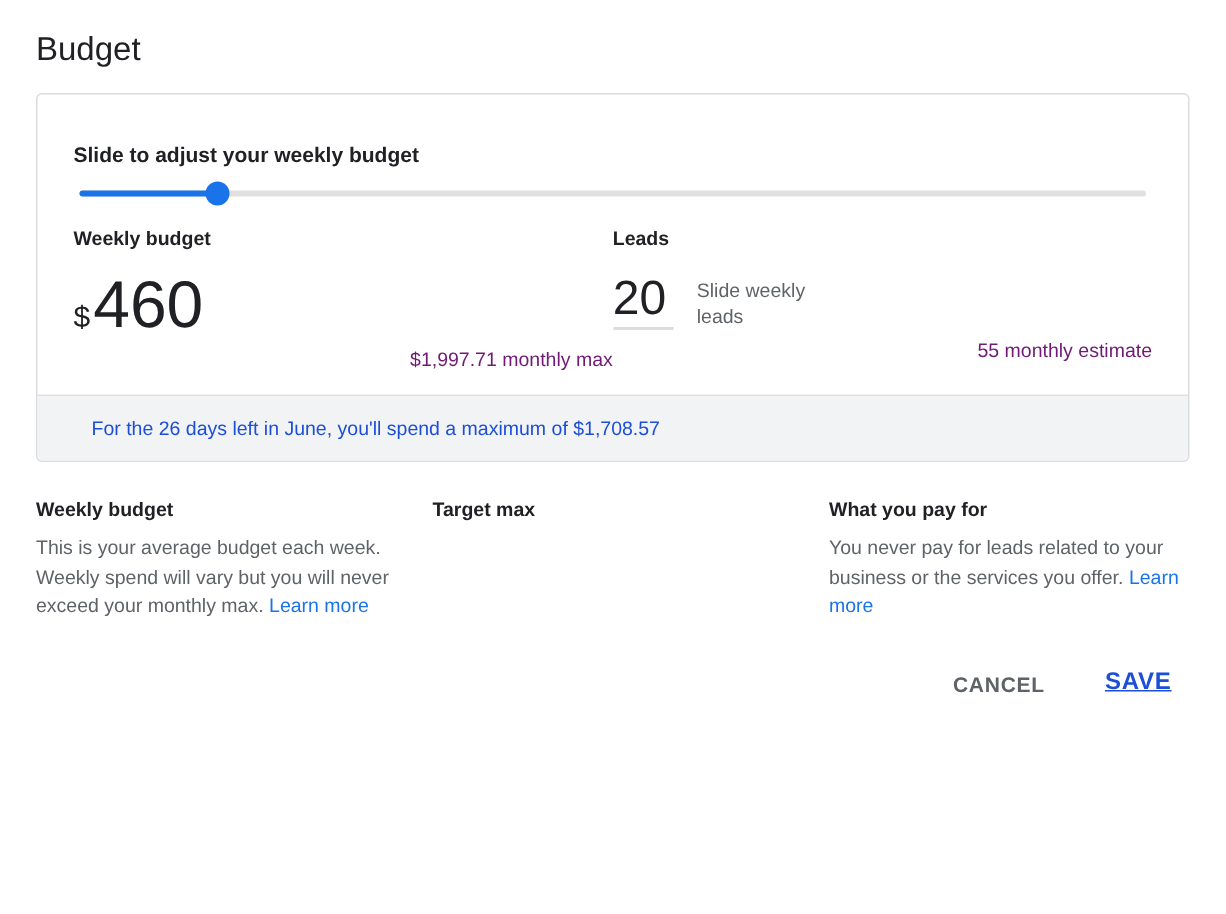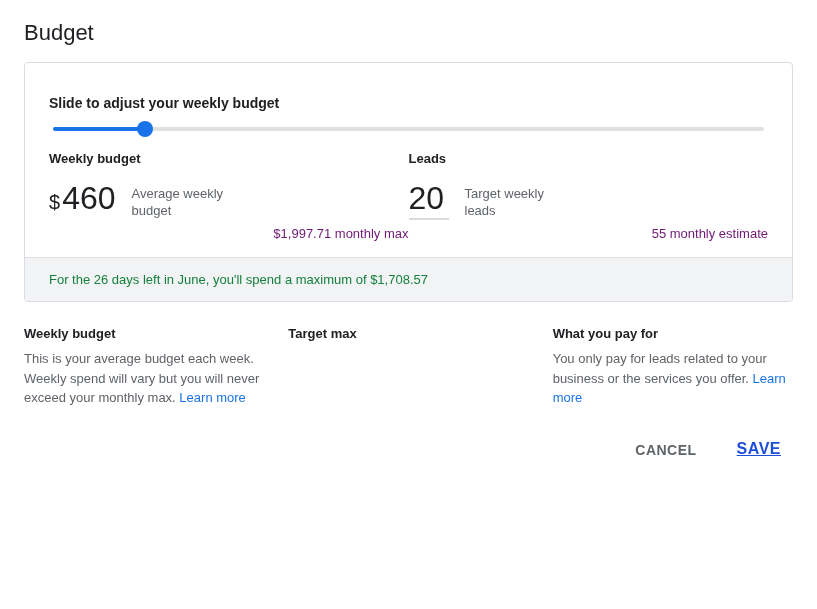--- a/index.html
+++ b/index.html
@@ -100,21 +100,21 @@
     }
 
     .amount-row {
       display: flex;
       align-items: flex-start;
       gap: 16px;
       margin-bottom: 6px;
     }
 
     .amount-value {
-      font-size: 32px;
+      font-size: 44px;
       font-weight: 400;
       color: #202124;
       line-height: 1;
     }
 
     .dollar-sign {
       font-size: 20px;
       color: #202124;
       margin-right: 2px;
     }
@@ -133,23 +133,23 @@
     }
 
     .divider {
       border: none;
       border-top: 1px solid #e0e0e0;
       margin: 0;
     }
 
     .notice-bar {
       background: #f1f3f4;
-      padding: 14px 24px;
-      font-size: 13px;
-      color: #15803d;
+      padding: 14px 36px;
+      font-size: 13px;
+      color: #1d4ed8;
       border-radius: 0 0 4px 4px;
     }
 
     .info-row {
       display: flex;
       gap: 0;
       margin-top: 8px;
     }
 
     .info-col {
@@ -247,34 +247,30 @@
       </div>
     </div>
 
     <div class="budget-leads-row">
       <div class="budget-section">
         <div class="section-header">Weekly budget</div>
         <div class="amount-row">
           <div>
             <span class="dollar-sign">$</span><span class="amount-value">460</span>
           </div>
-          <div class="amount-label">
-            <span>Average weekly</span><br>
-            <span>budget</span>
-          </div>
         </div>
         <div class="monthly-info">$1,997.71 monthly max</div>
       </div>
 
       <div class="leads-section">
         <div class="section-header">Leads</div>
         <div class="leads-amount-row">
           <div class="leads-value">20</div>
           <div class="amount-label">
-            <span>Target weekly</span><br>
+            <span>Slide weekly</span><br>
             <span>leads</span>
           </div>
         </div>
         <div class="monthly-info">55 monthly estimate</div>
       </div>
     </div>
   </div>
 
   <hr class="divider">
 
@@ -290,21 +286,21 @@
     </div>
   </div>
 
   <div class="info-col">
     <div class="info-title">Target max</div>
   </div>
 
   <div class="info-col">
     <div class="info-title">What you pay for</div>
     <div class="info-text">
-      <span>You only pay for leads related to your business or the services you offer.</span>
+      <span>You never pay for leads related to your business or the services you offer.</span>
       <a class="learn-more" href="#">Learn more</a>
     </div>
   </div>
 </div>
 
 <div class="footer-actions">
   <button class="btn-cancel">CANCEL</button>
   <button class="btn-save">SAVE</button>
 </div>
 

